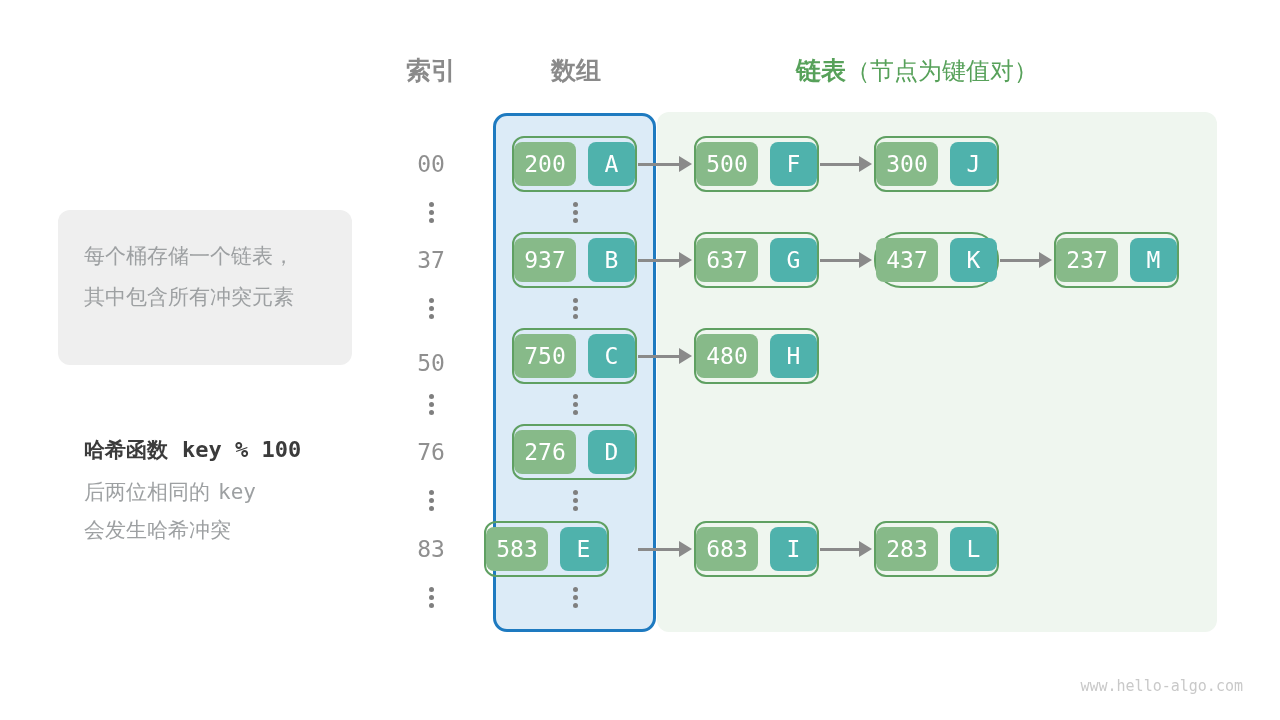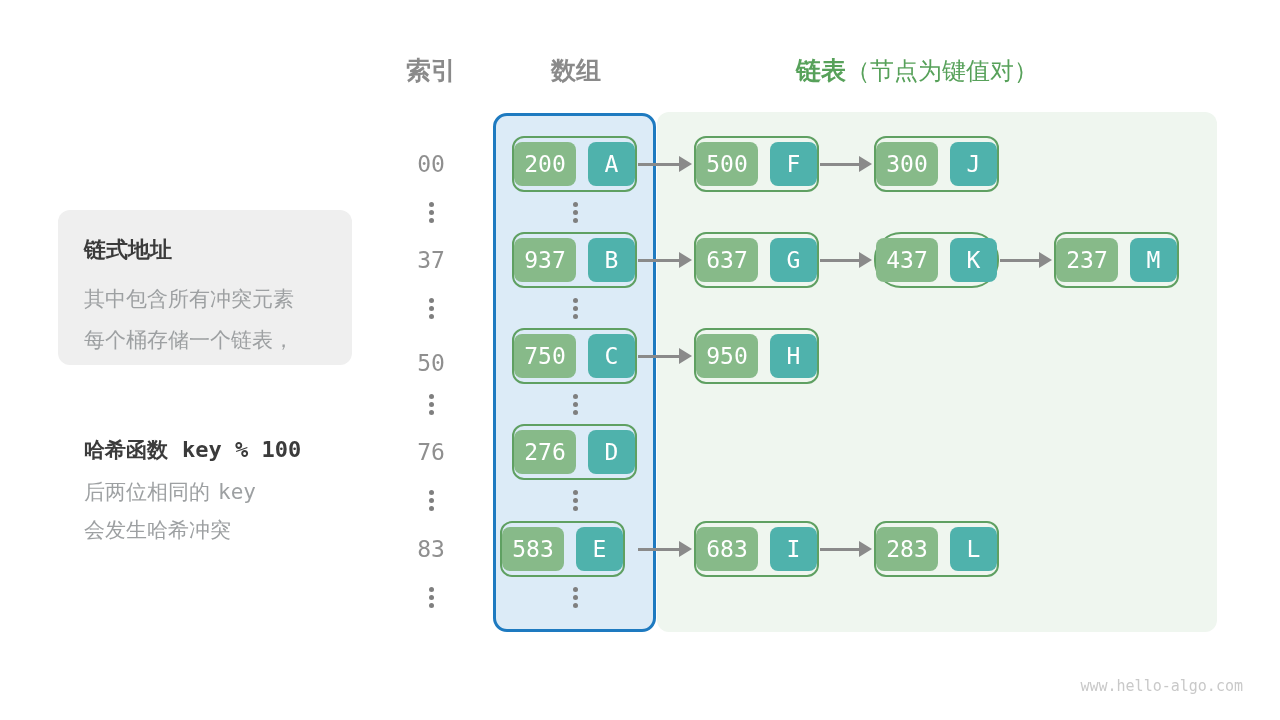--- a/index.html
+++ b/index.html
@@ -227,30 +227,30 @@
       <div class="idx-label" style="top: 348px;">50</div>
       <div class="kv-node" style="left: 512px; top: 328px;">
         <div class="kv-key">750</div>
         <div class="kv-val">C</div>
       </div>
       <div class="arrow" style="left: 638px; top: 348px; width: 54px;">
         <div class="arrow-shaft"></div>
         <div class="arrow-head"></div>
       </div>
       <div class="kv-node" style="left: 694px; top: 328px;">
-        <div class="kv-key">950</div>
+        <div class="kv-key">480</div>
         <div class="kv-val">H</div>
       </div>
       <div class="idx-label" style="top: 437px;">76</div>
       <div class="kv-node" style="left: 512px; top: 424px;">
         <div class="kv-key">276</div>
         <div class="kv-val">D</div>
       </div>
       <div class="idx-label" style="top: 534px;">83</div>
-      <div class="kv-node" style="left: 500px; top: 521px;">
+      <div class="kv-node" style="left: 484px; top: 521px;">
         <div class="kv-key">583</div>
         <div class="kv-val">E</div>
       </div>
       <div class="arrow" style="left: 638px; top: 541px; width: 54px;">
         <div class="arrow-shaft"></div>
         <div class="arrow-head"></div>
       </div>
       <div class="kv-node" style="left: 694px; top: 521px;">
         <div class="kv-key">683</div>
         <div class="kv-val">I</div>
@@ -309,23 +309,22 @@
         <div class="dot"></div>
       </div>
       <div class="dots" style="left: 572px; top: 587px;">
         <div class="dot"></div>
         <div class="dot"></div>
         <div class="dot"></div>
       </div>
     </div>
 
   <div class="side-box">
-    <div class="side-title">链式地址</div>
+    <div class="side-line">每个桶存储一个链表，</div>
     <div class="side-line">其中包含所有冲突元素</div>
-    <div class="side-line">每个桶存储一个链表，</div>
   </div>
 
   <div class="hash-title"><span>哈希函数</span><span class="mono">key % 100</span></div>
   <div class="hash-note hash-note-1"><span>后两位相同的</span><span class="mono">key</span></div>
   <div class="hash-note hash-note-2">会发生哈希冲突</div>
 
   <div class="watermark">www.hello-algo.com</div>
 
 </div>
 

